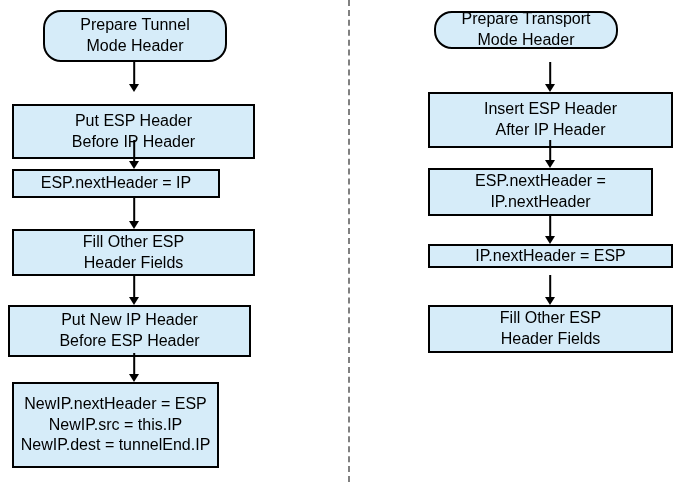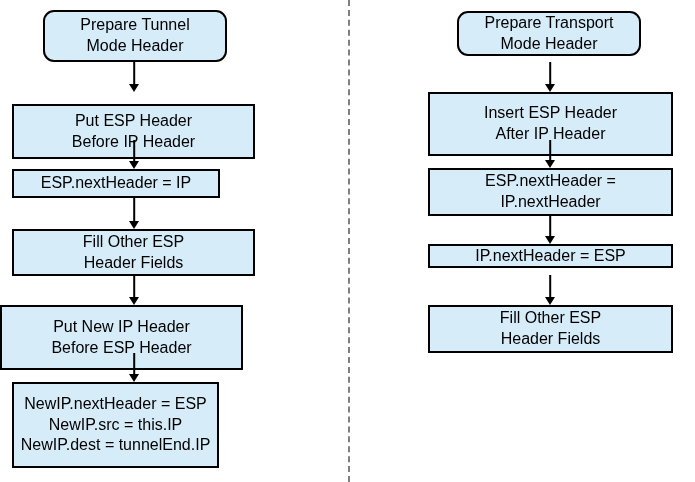--- a/index.html
+++ b/index.html
@@ -24,21 +24,21 @@
     border:2px solid var(--node-border);
     display:flex;
     align-items:center;
     justify-content:center;
     text-align:center;
     white-space:pre-line;
     font-size:16px;
     line-height:1.3;
     color:#000;
   }
-  .node.rounded{border-radius:11px;}
+  .node.rounded{border-radius:18px;}
   .arrow{position:absolute;width:12px;}
   .arrow .shaft{
     position:absolute;left:50%;top:0;transform:translateX(-50%);
     width:1.6px;height:calc(100% - 7px);
     background:var(--arrow-color);
   }
   .arrow .head{
     position:absolute;bottom:0;left:50%;transform:translateX(-50%);
     width:0;height:0;
     border-left:5px solid transparent;
@@ -79,51 +79,51 @@
   </div>
 
   <div class="node" style="left:12px;top:229px;width:243px;height:47px">Fill Other ESP
 Header Fields</div>
 
   <div class="arrow" style="left:128px;top:276px;height:29px">
     <div class="shaft"></div>
       <div class="head"></div>
   </div>
 
-  <div class="node" style="left:0;top:305px;width:243px;height:65px">Put New IP Header
+  <div class="node" style="left:8px;top:305px;width:243px;height:52px">Put New IP Header
 Before ESP Header</div>
 
   <div class="arrow" style="left:128px;top:353px;height:29px">
     <div class="shaft"></div>
       <div class="head"></div>
   </div>
 
   <div class="node" style="left:12px;top:382px;width:207px;height:86px">NewIP.nextHeader = ESP
 NewIP.src = this.IP
 NewIP.dest = tunnelEnd.IP</div>
 
   <div class="divider" style="left:348px"></div>
 
-  <div class="node rounded" style="left:457px;top:11px;width:184px;height:45px">Prepare Transport
+  <div class="node rounded" style="left:434px;top:11px;width:184px;height:38px">Prepare Transport
 Mode Header</div>
 
   <div class="arrow" style="left:544px;top:62px;height:30px">
     <div class="shaft"></div>
       <div class="head"></div>
   </div>
 
-  <div class="node" style="left:428px;top:92px;width:245px;height:64px">Insert ESP Header
+  <div class="node" style="left:428px;top:92px;width:245px;height:56px">Insert ESP Header
 After IP Header</div>
 
   <div class="arrow" style="left:544px;top:140px;height:28px">
     <div class="shaft"></div>
       <div class="head"></div>
   </div>
 
-  <div class="node" style="left:428px;top:168px;width:245px;height:48px">ESP.nextHeader =
+  <div class="node" style="left:428px;top:168px;width:225px;height:48px">ESP.nextHeader =
 IP.nextHeader</div>
 
   <div class="arrow" style="left:544px;top:216px;height:28px">
     <div class="shaft"></div>
       <div class="head"></div>
   </div>
 
   <div class="node" style="left:428px;top:244px;width:245px;height:24px">IP.nextHeader = ESP</div>
 
   <div class="arrow" style="left:544px;top:275px;height:30px">

